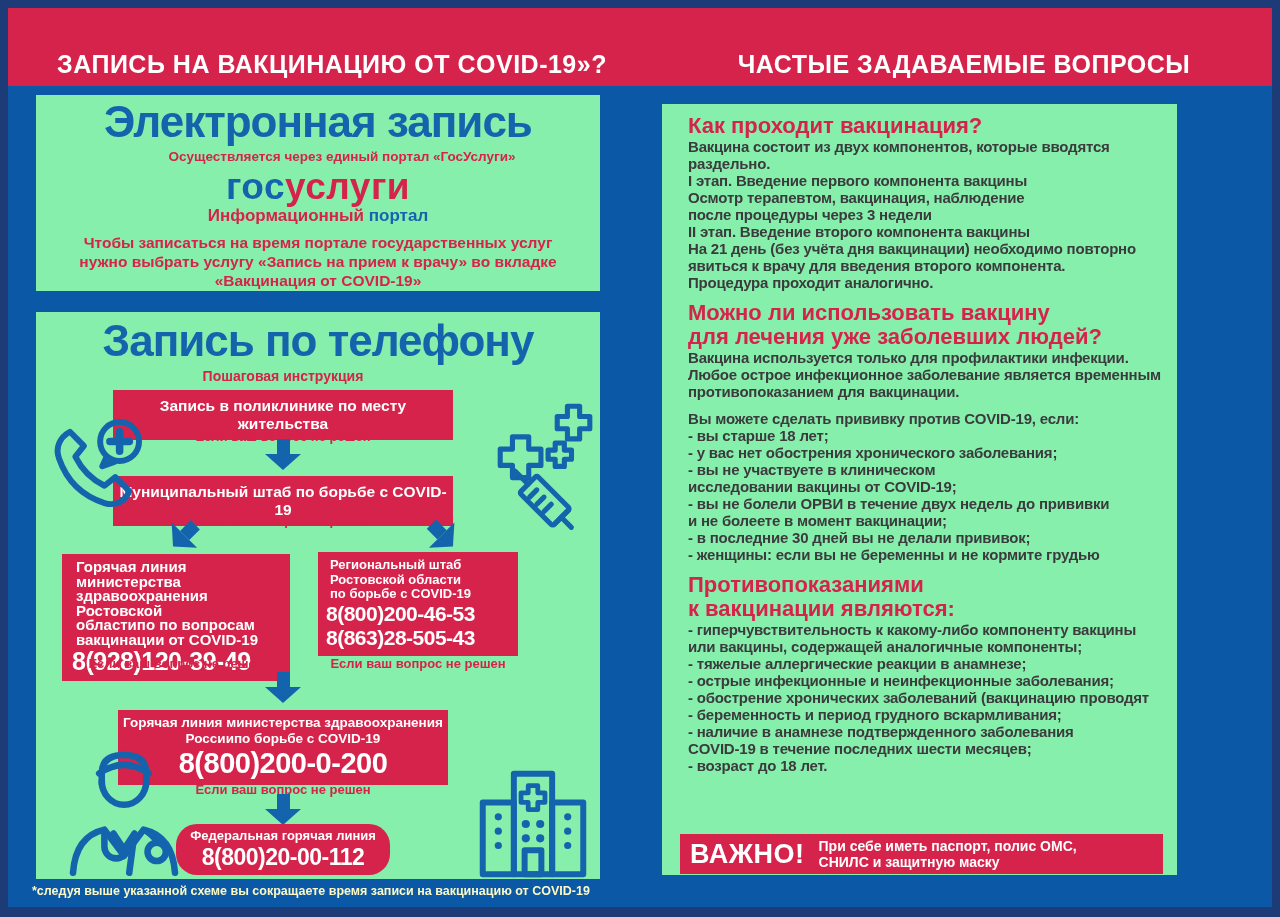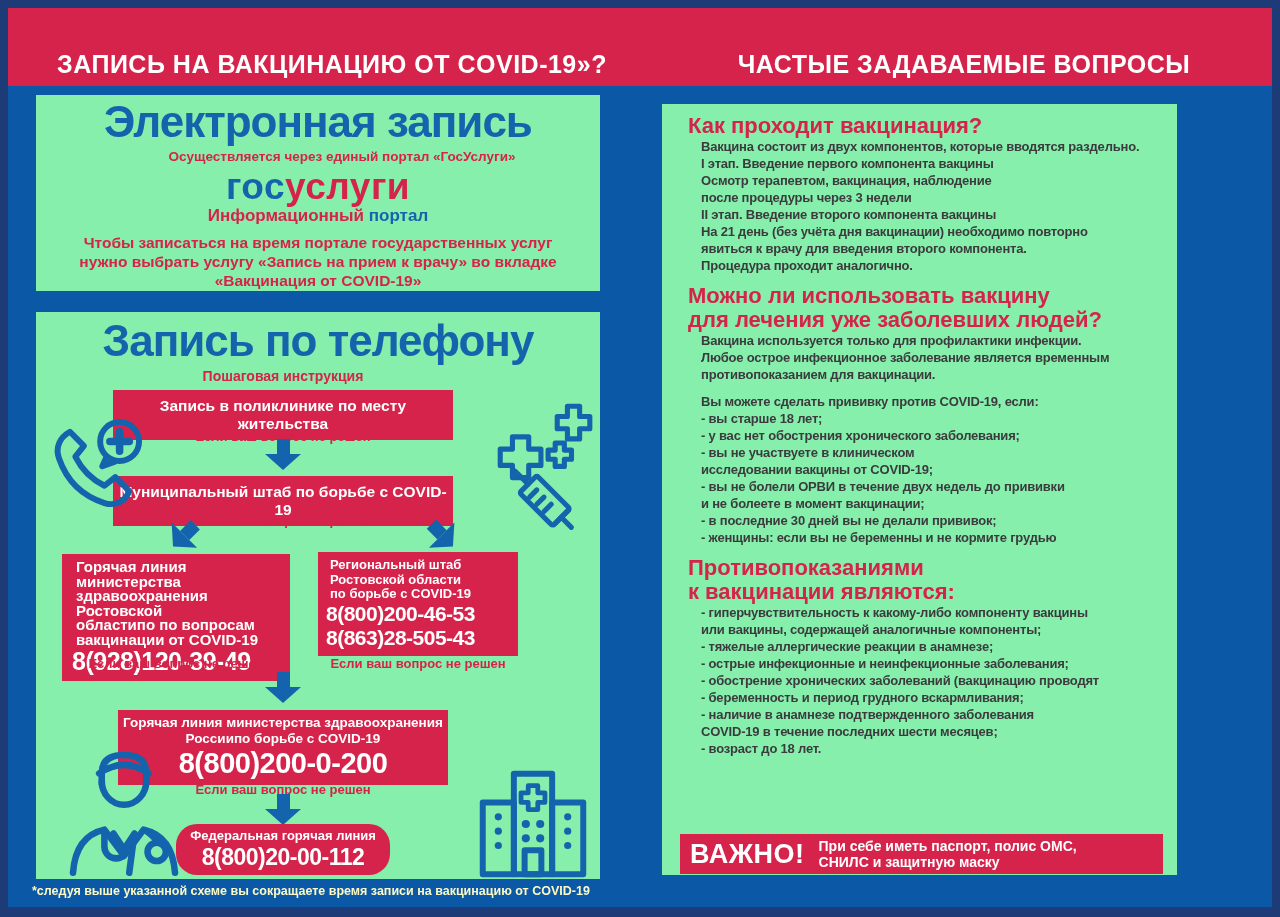--- a/index.html
+++ b/index.html
@@ -60,21 +60,21 @@
   .diag-r{left:388px;top:208px;transform:rotate(-45deg);}
   .icon{position:absolute;}
   .icon svg{display:block;}
   
   .footnote{position:absolute;left:32px;top:884px;width:580px;color:#fef9c3;font-weight:bold;font-size:12.5px;}
   
   .card-faq{left:662px;top:104px;width:515px;height:771px;}
   .faq-wrap{position:absolute;left:26px;top:10px;right:16px;}
   .faq-sec{margin-bottom:10px;}
   .faq-title div{color:var(--red,#d6234b);font-weight:bold;font-size:22px;line-height:24px;}
-  .faq-body div{color:var(--ink,#3b3b3d);font-weight:bold;font-size:13px;line-height:17px;letter-spacing:-.2px;margin-left:13px;}
+  .faq-body div{color:var(--ink,#3b3b3d);font-weight:bold;font-size:15px;line-height:17px;letter-spacing:-.2px;}
   .important-bar{position:absolute;left:18px;right:14px;top:730px;height:40px;background:var(--red,#d6234b);color:#fff;display:flex;align-items:center;padding:0 10px;box-sizing:border-box;}
   .imp-label{font-size:27px;font-weight:bold;letter-spacing:.5px;margin-right:14px;white-space:nowrap;}
   .imp-lines div{font-size:14px;line-height:16.5px;font-weight:bold;}
 </style>
 </head>
 <body>
 
 <div class="poster">
   <div class="bg"></div>
 

